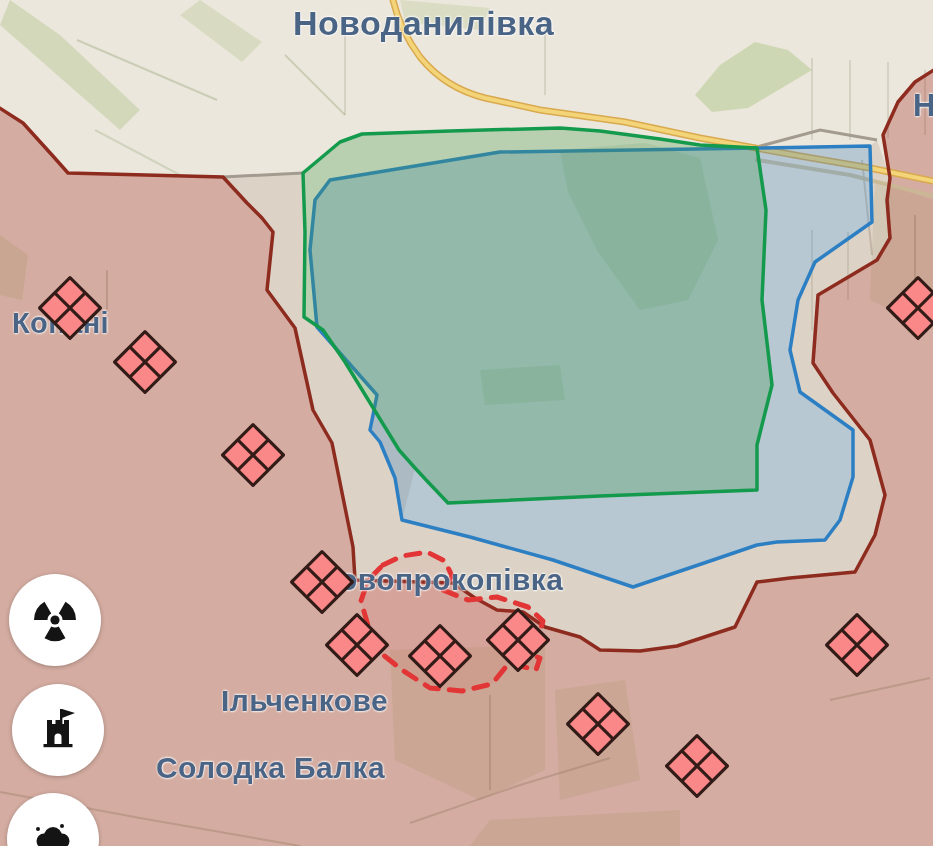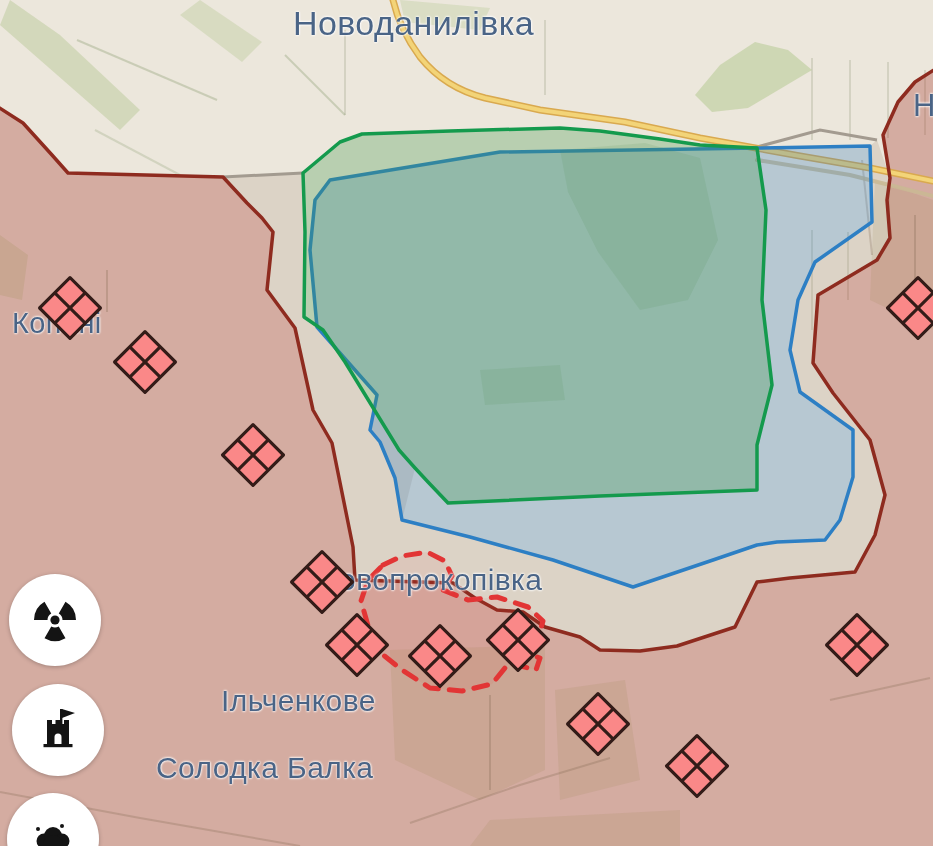--- a/index.html
+++ b/index.html
@@ -20,21 +20,21 @@
   }
   html,body{margin:0;padding:0;background:#222;}
   #map{
     position:relative;width:933px;height:846px;overflow:hidden;
     background:var(--base);
     font-family:"Liberation Sans", sans-serif;
   }
   #terrain,#markers{position:absolute;left:0;top:0;}
   #markers{pointer-events:none;}
   .map-label{
-    position:absolute;color:var(--label);font-weight:400;letter-spacing:.4px;
+    position:absolute;color:var(--label);font-weight:700;letter-spacing:.4px;
     text-shadow:0 1px 2px rgba(255,255,255,.75),0 -1px 2px rgba(255,255,255,.75),1px 0 2px rgba(255,255,255,.6);
     white-space:nowrap;user-select:none;
   }
   .circle-btn{
     position:absolute;width:92px;height:92px;border-radius:50%;
     background:#ffffff;box-shadow:0 1px 4px rgba(0,0,0,.25);
     display:flex;align-items:center;justify-content:center;cursor:pointer;
   }
   .circle-btn svg{display:block;}
 </style>

